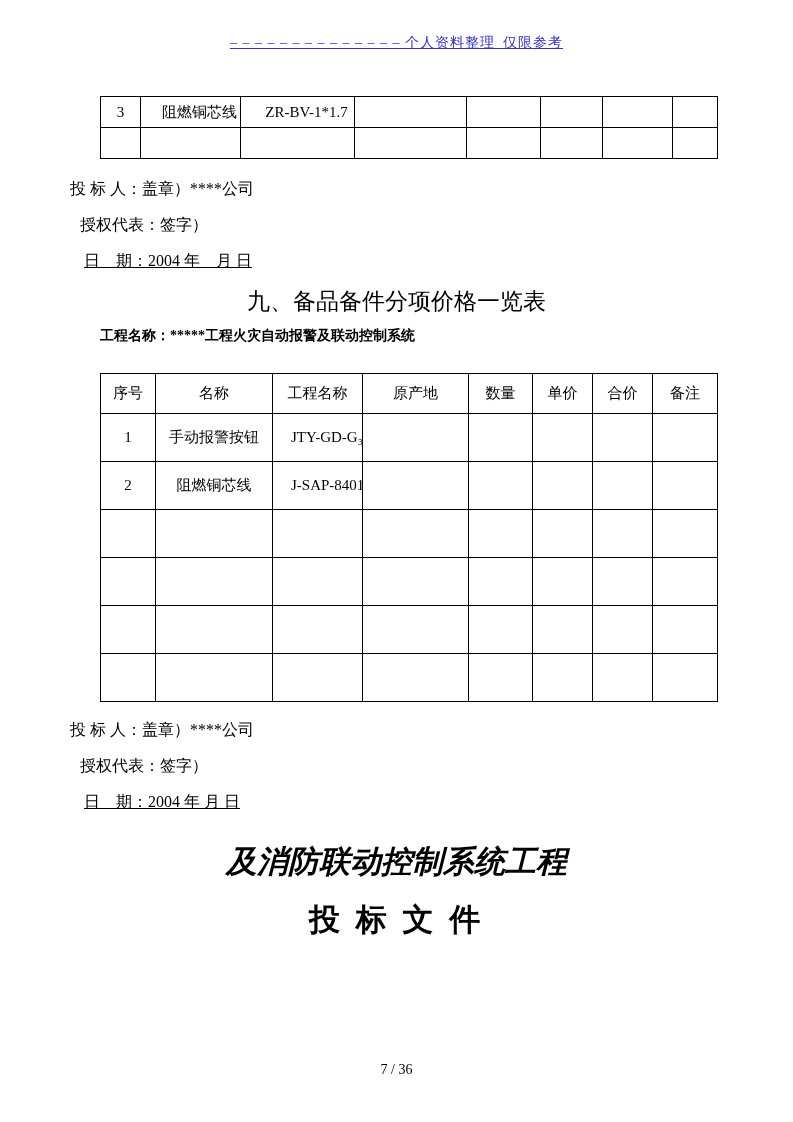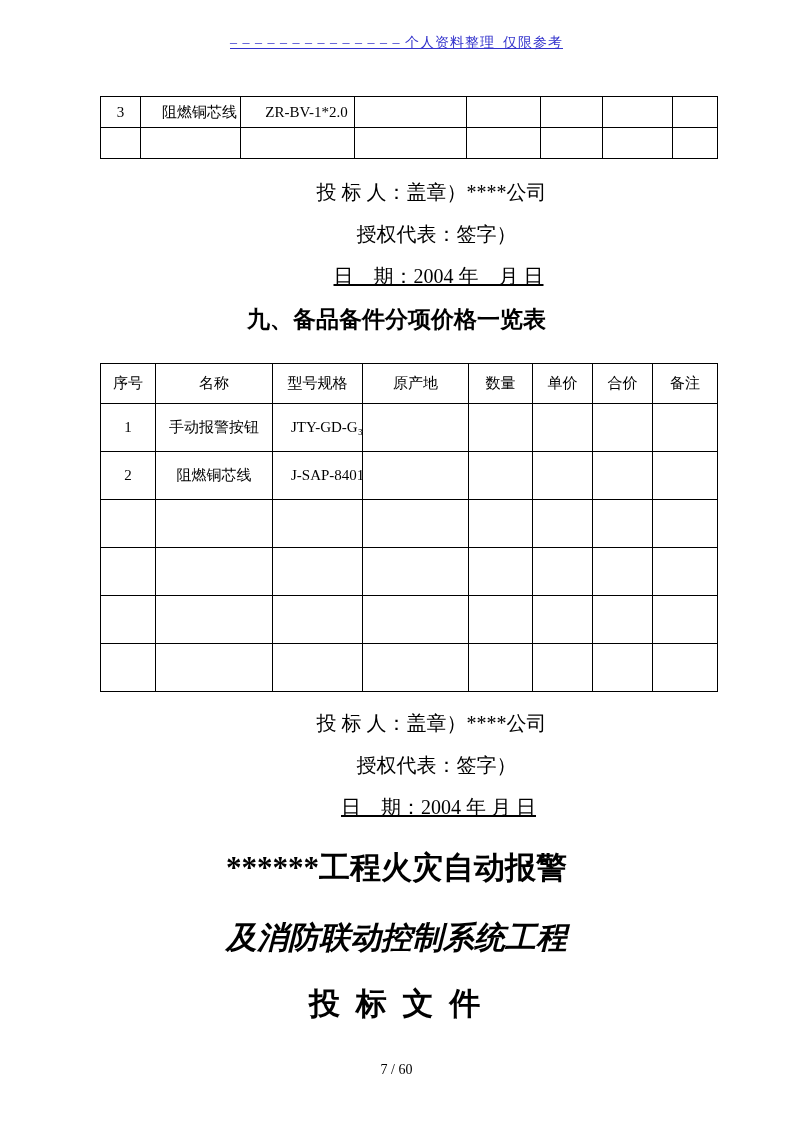--- a/index.html
+++ b/index.html
@@ -34,43 +34,43 @@
     text-align:center;
     overflow:hidden;
     white-space:nowrap;
   }
   table.top-table { margin-top:44px; }
   table.top-table td { height:31px; }
   table.price-table { margin-top:28px; }
   table.price-table th { height:40px; }
   table.price-table td { height:48px; }
   .ta-l { text-align:right; padding-left:18px; }
-  .sig-block { margin-left:70px; font-size:20px;text-align:center; }
+  .sig-block { margin-left:70px; font-size:16px; }
   .sig-line1 { margin-top:20px; }
   .sig-line2 { margin-top:15px; margin-left:10px; }
   .sig-line3 { margin-top:15px; margin-left:14px;text-decoration:underline; }
   .sig-block.second .sig-line1 { margin-top:18px; }
   .section-title {
     margin-top:14px;
     text-align:center;
     font-family:"Liberation Sans","DejaVu Sans",sans-serif;
     font-size:23px;
-    font-weight:bold;
+    font-weight:normal;
   }
   .project-line {
     margin-left:100px;
     margin-top:10px;
     font-size:14px;
     font-weight:bold;
   }
   .cover { text-align:center; font-weight:bold; }
   .cover-line { font-size:31px; line-height:42px; }
   .cover-line1 { margin-top:26px; }
   .cover-line2 { margin-top:28px;font-style:italic; }
-  .cover-line3 { margin-top:24px; letter-spacing:4px; }
+  .cover-line3 { margin-top:16px; letter-spacing:4px; }
   .page-footer {
     position:absolute;
     left:0; right:0; bottom:44px;
     text-align:center;
     font-size:14px;
   }
 </style>
 </head>
 <body>
 
@@ -86,21 +86,21 @@
         <col style="width:112px">
       <col style="width:74px">
         <col style="width:62px">
         <col style="width:70px">
         <col style="width:45px">
     </colgroup>
     <tbody>
       <tr>
         <td>3</td>
         <td class="ta-l">阻燃铜芯线</td>
-        <td class="ta-l">ZR-BV-1*2.0</td>
+        <td class="ta-l">ZR-BV-1*1.7</td>
         <td></td>
         <td></td>
         <td></td>
         <td></td>
         <td></td>
       </tr>
       <tr>
         <td></td>
         <td></td>
         <td></td>
@@ -114,37 +114,38 @@
   </table>
 
   <div class="sig-block">
     <div class="sig-line1">投 标 人：盖章）****公司</div>
     <div class="sig-line2">授权代表：签字）</div>
     <div class="sig-line3">日　期：2004 年　月  日</div>
   </div>
 
   <h2 class="section-title">九、备品备件分项价格一览表</h2>
 
+  <div class="project-line">工程名称：*****工程火灾自动报警及联动控制系统</div>
 
   <table class="grid price-table">
     <colgroup>
       <col style="width:55px">
         <col style="width:117px">
         <col style="width:90px">
         <col style="width:106px">
       <col style="width:64px">
         <col style="width:60px">
         <col style="width:60px">
         <col style="width:65px">
     </colgroup>
     <thead>
       <tr>
         <th>序号</th>
         <th>名称</th>
-        <th>型号规格</th>
+        <th>工程名称</th>
         <th>原产地</th>
         <th>数量</th>
         <th>单价</th>
         <th>合价</th>
         <th>备注</th>
       </tr>
     </thead>
     <tbody>
       <tr>
         <td>1</td>
@@ -209,20 +210,19 @@
     </tbody>
   </table>
 
   <div class="sig-block second">
     <div class="sig-line1">投 标 人：盖章）****公司</div>
     <div class="sig-line2">授权代表：签字）</div>
     <div class="sig-line3">日　期：2004 年 月 日</div>
   </div>
 
   <div class="cover">
-    <div class="cover-line cover-line1">******工程火灾自动报警</div>
     <div class="cover-line cover-line2">及消防联动控制系统工程</div>
     <div class="cover-line cover-line3">投 标 文 件</div>
   </div>
 
-  <div class="page-footer">7 / 60</div>
+  <div class="page-footer">7 / 36</div>
 
 </div>
 
 </body></html>

